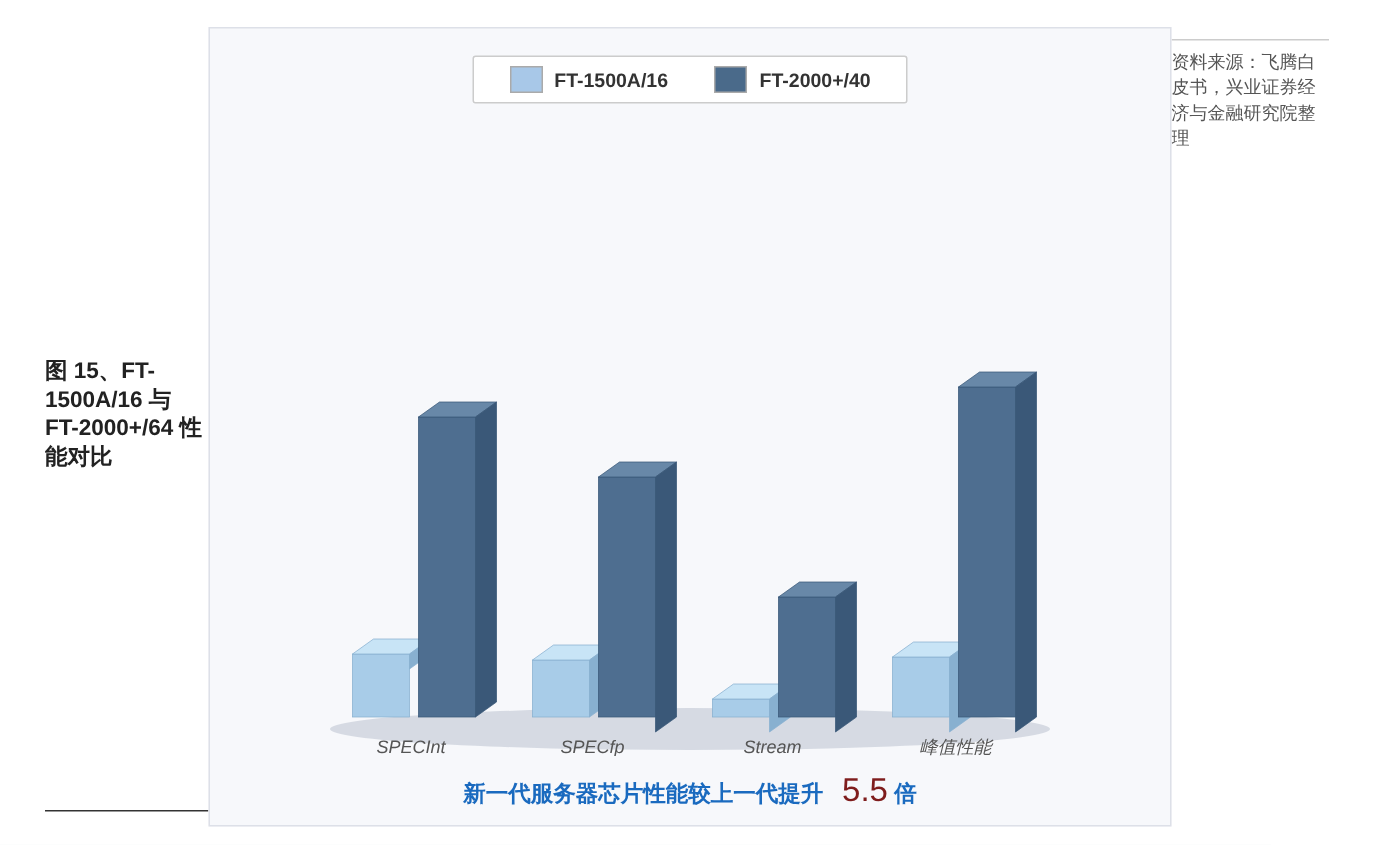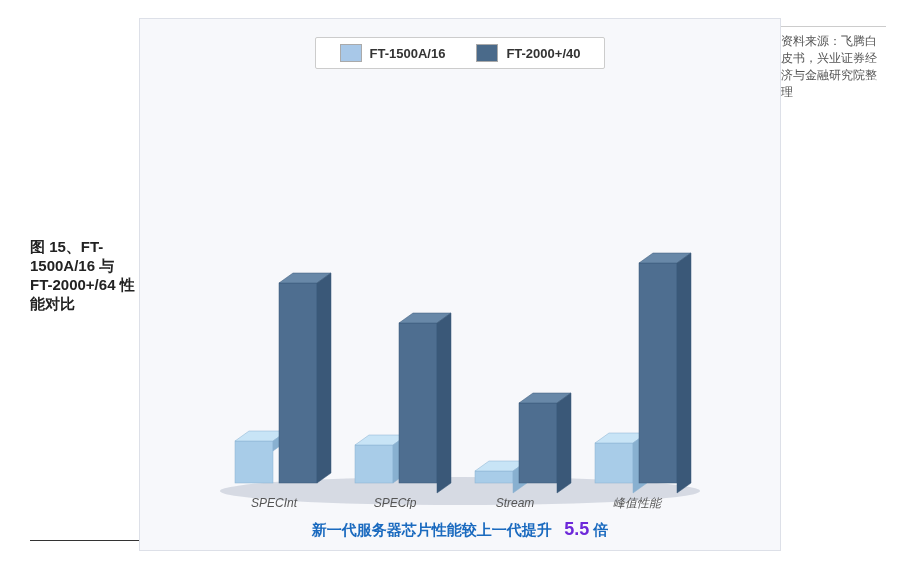--- a/index.html
+++ b/index.html
@@ -82,23 +82,23 @@
     
     .subtitle-row {
       margin-top: 10px;
       text-align: center;
       font-size: 15px;
       color: #1a6abf;
       font-family: "SimHei", "STHeiti", sans-serif;
       font-weight: bold;
     }
     .subtitle-number {
-      font-size: 18px;
-      color: #6d28d9;
-      font-weight: bold;
+      font-size: 22px;
+      color: #7f1d1d;
+      font-weight: normal;
     }
 
     
     .footer {
       margin-top: 8px;
       padding-top: 6px;
       border-top: 1px solid #ccc;
       font-size: 12px;
       color: #555;
       font-family: "SimSun", serif;

